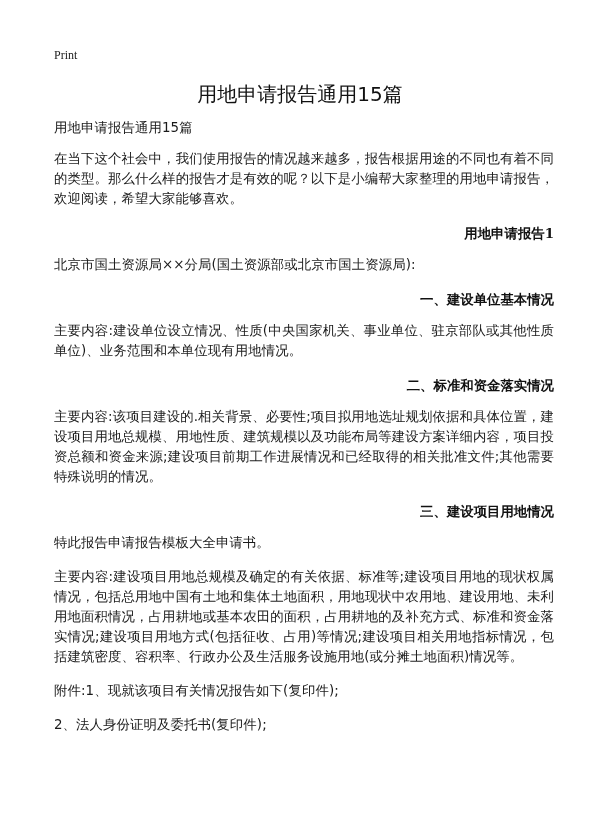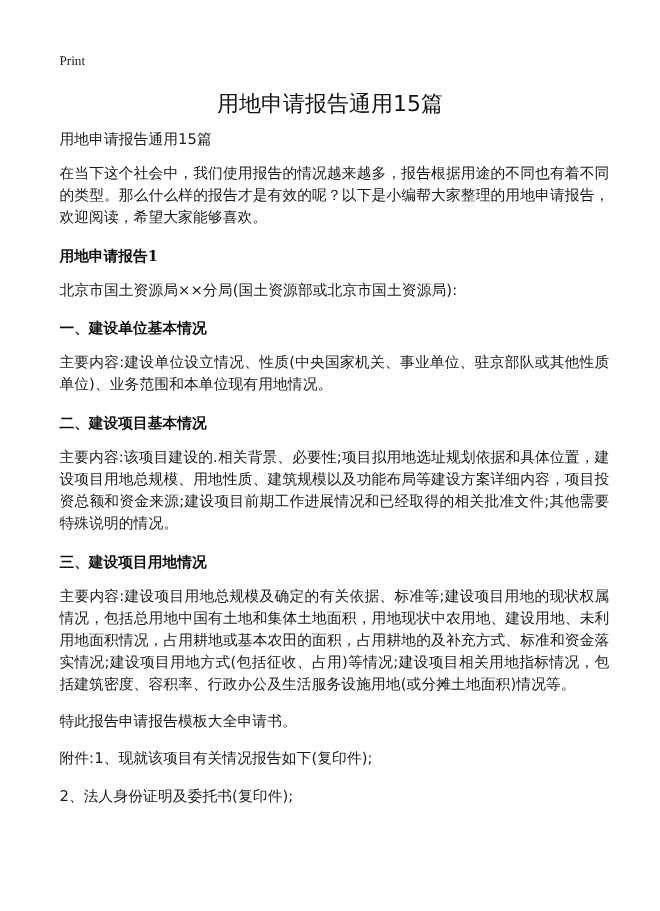--- a/index.html
+++ b/index.html
@@ -61,21 +61,21 @@
       margin-bottom: 11px;
     }
     .heading {
       font-size: 13.4px;
       font-weight: bold;
       line-height: 20px;
       margin: 0 0 14px 0;
       color: #111;
       font-family: "DejaVu Serif", "Liberation Serif", serif;
     }
-    .tight { margin-bottom: 12px; }
+    .tight { margin-bottom: 12px; text-align: right; }
   </style>
 </head>
 <body>
 
 <div class="page">
   <div class="print-label">Print</div>
 
   <h1 class="doc-title">用地申请报告通用15篇</h1>
 
   <div class="content">
@@ -84,24 +84,24 @@
     <p class="para">在当下这个社会中，我们使用报告的情况越来越多，报告根据用途的不同也有着不同的类型。那么什么样的报告才是有效的呢？以下是小编帮大家整理的用地申请报告，欢迎阅读，希望大家能够喜欢。</p>
 
     <p class="heading tight">用地申请报告1</p>
 
     <p class="para">北京市国土资源局××分局(国土资源部或北京市国土资源局):</p>
 
 
     <p class="heading tight">一、建设单位基本情况</p>
     <p class="para">主要内容:建设单位设立情况、性质(中央国家机关、事业单位、驻京部队或其他性质单位)、业务范围和本单位现有用地情况。</p>
 
-    <p class="heading tight">二、建设项目基本情况</p>
+    <p class="heading tight">二、标准和资金落实情况</p>
     <p class="para">主要内容:该项目建设的.相关背景、必要性;项目拟用地选址规划依据和具体位置，建设项目用地总规模、用地性质、建筑规模以及功能布局等建设方案详细内容，项目投资总额和资金来源;建设项目前期工作进展情况和已经取得的相关批准文件;其他需要特殊说明的情况。</p>
 
     <p class="heading tight">三、建设项目用地情况</p>
+    <p class="para">特此报告申请报告模板大全申请书。</p>
+
     <p class="para">主要内容:建设项目用地总规模及确定的有关依据、标准等;建设项目用地的现状权属情况，包括总用地中国有土地和集体土地面积，用地现状中农用地、建设用地、未利用地面积情况，占用耕地或基本农田的面积，占用耕地的及补充方式、标准和资金落实情况;建设项目用地方式(包括征收、占用)等情况;建设项目相关用地指标情况，包括建筑密度、容积率、行政办公及生活服务设施用地(或分摊土地面积)情况等。</p>
-
-    <p class="para">特此报告申请报告模板大全申请书。</p>
 
     <p class="para">附件:1、现就该项目有关情况报告如下(复印件);</p>
     <p class="para">2、法人身份证明及委托书(复印件);</p>
   </div>
 </div>
 
 </body></html>

